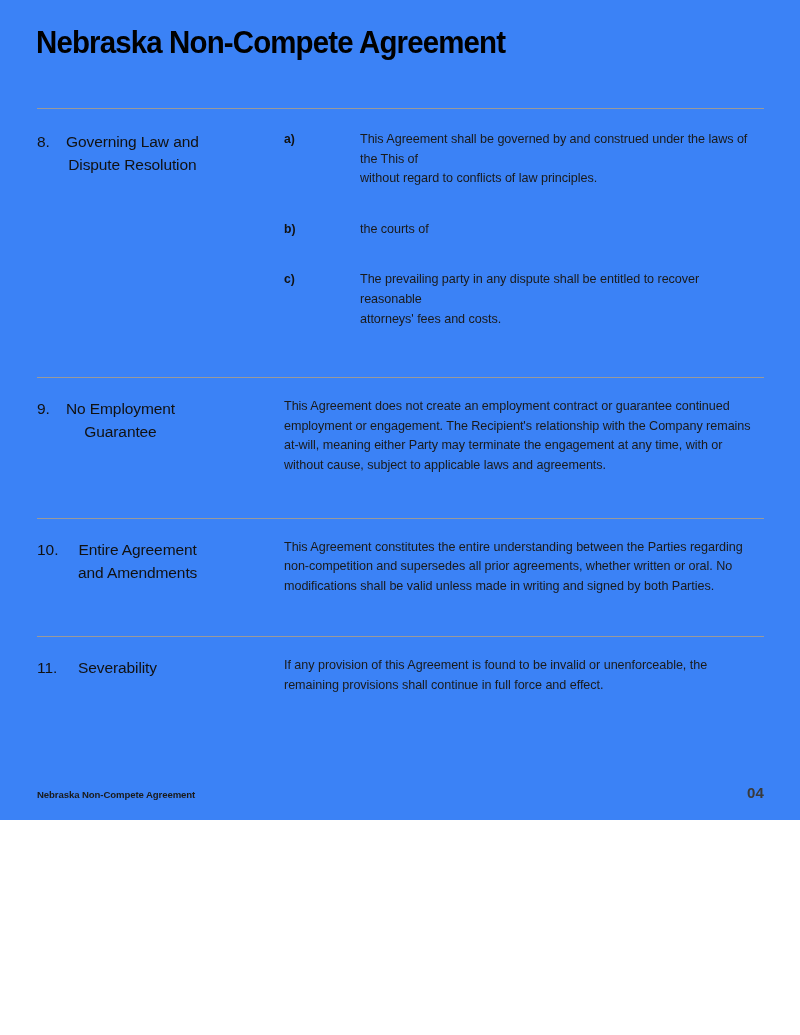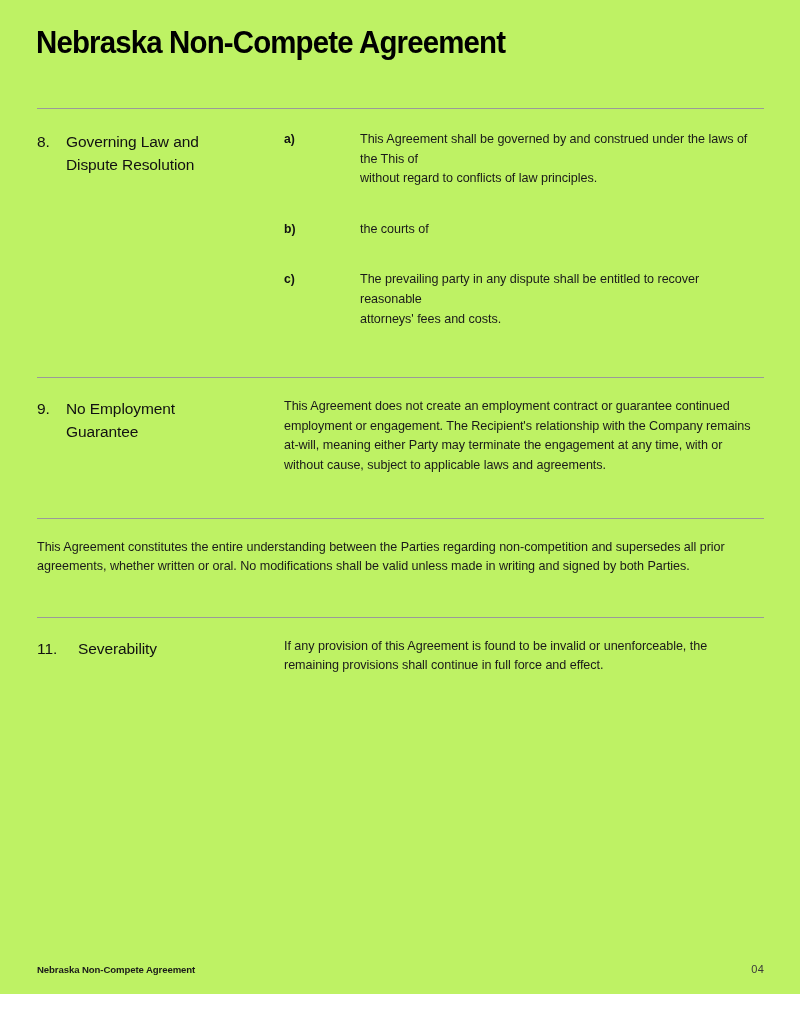--- a/index.html
+++ b/index.html
@@ -4,22 +4,22 @@
 <title>Nebraska Non-Compete Agreement</title>
 <style>
   html, body {
     margin: 0;
     padding: 0;
     background: #ffffff;
   }
   .page {
     position: relative;
     width: 800px;
-    height: 994px;
-    background: #bef264;
+    height: 820px;
+    background: #3b82f6;
     box-sizing: border-box;
     font-family: "Liberation Sans", sans-serif;
     color: #111111;
     overflow: hidden;
   }
 
   
   .doc-title {
     position: absolute;
     left: 36px;
@@ -74,20 +74,21 @@
   .sec-num.wide {
     flex: 0 0 41px;
     width: 41px;
   }
   .sec-title {
     font-size: 15.5px;
     line-height: 23px;
     color: #111111;
     font-weight: 400;
     letter-spacing: -0.1px;
+    text-align: center;
   }
 
   .sec-body {
     flex: 1 1 auto;
     min-width: 0;
     padding-left: 0;
   }
 
   
   .para {
@@ -143,22 +144,22 @@
     justify-content: space-between;
     align-items: baseline;
   }
   .footer-title {
     font-size: 9.6px;
     font-weight: 700;
     color: #1a1a1a;
     letter-spacing: -0.1px;
   }
   .footer-page {
-    font-size: 11px;
-    font-weight: 400;
+    font-size: 15px;
+    font-weight: 700;
     color: #3a3a3a;
     letter-spacing: 0.2px;
   }
 </style>
 </head>
 <body>
 
 <div class="page">
 
   <div class="doc-title">Nebraska Non-Compete Agreement</div>
@@ -227,20 +228,27 @@
         <div class="para">This Agreement does not create an employment contract or guarantee continued employment or engagement. The Recipient's relationship with the Company remains at-will, meaning either Party may terminate the engagement at any time, with or without cause, subject to applicable laws and agreements.</div>
       </div>
     </div>
 
     <div class="s9-pad-bottom"></div>
 
     <div class="rule"></div>
     <div class="s10-pad-top"></div>
 
     <div class="section">
+      <div class="sec-head">
+        <div class="sec-num wide">10.</div>
+        <div class="sec-title">
+          <span>Entire Agreement</span><br>
+          <span>and Amendments</span>
+        </div>
+      </div>
       <div class="sec-body">
         <div class="para">This Agreement constitutes the entire understanding between the Parties regarding non-competition and supersedes all prior agreements, whether written or oral. No modifications shall be valid unless made in writing and signed by both Parties.</div>
       </div>
     </div>
 
     <div class="s10-pad-bottom"></div>
 
     <div class="rule"></div>
     <div class="s11-pad-top"></div>
 

